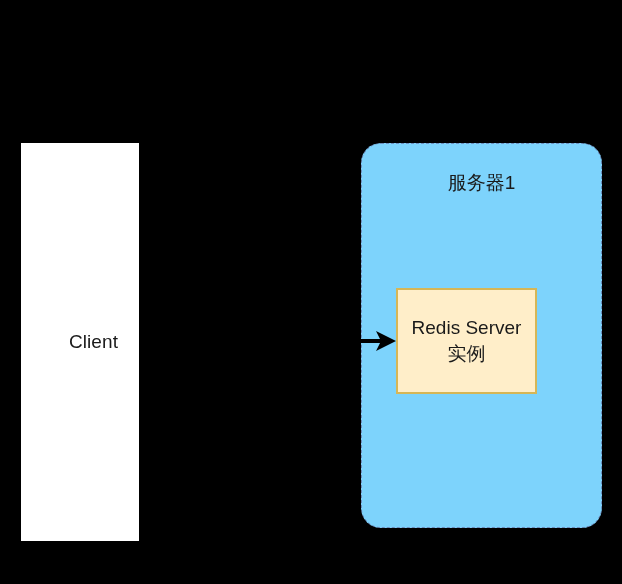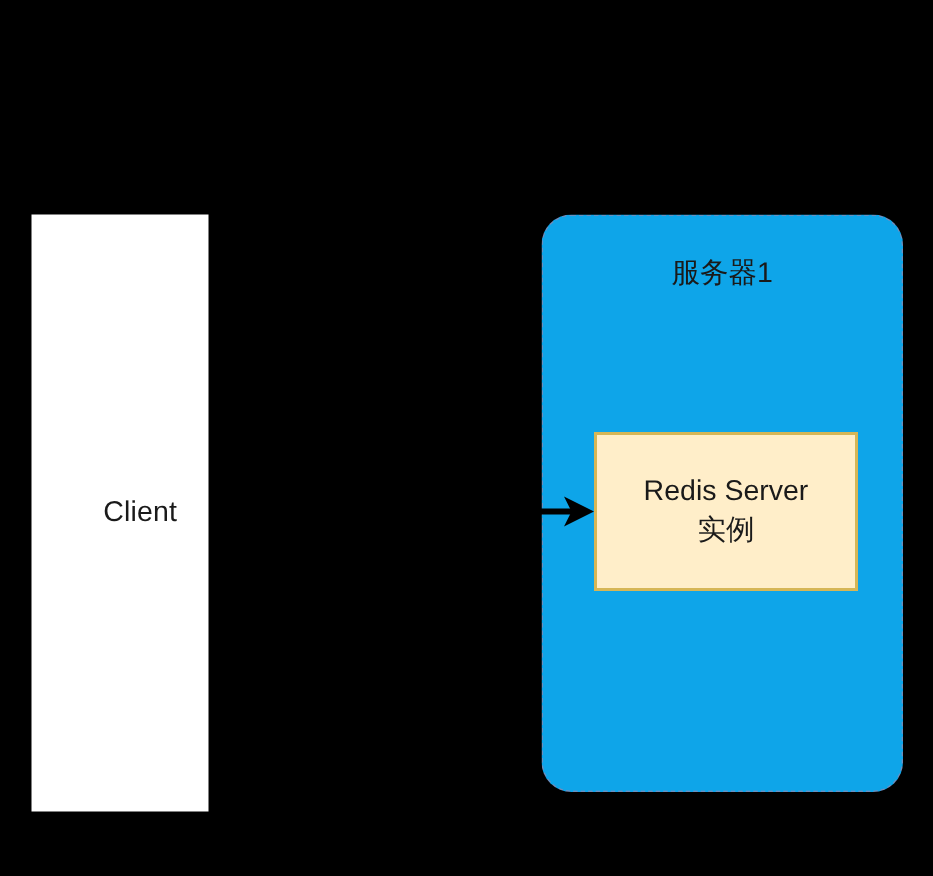--- a/index.html
+++ b/index.html
@@ -48,21 +48,21 @@
     margin-left: 27px;
   }
 
   
   .server-node {
     position: absolute;
     left: 361px;
     top: 143px;
     width: 241px;
     height: 385px;
-    background: #0ea5e9;
+    background: #7dd3fc;
     border: 1.5px dashed #6c8ebf;
     border-radius: 20px;
     box-sizing: border-box;
   }
   .server-title {
     position: absolute;
     left: 0;
     top: 28px;
     width: 100%;
     text-align: center;
@@ -70,21 +70,21 @@
     font-size: 19px;
     line-height: 1.2;
     white-space: nowrap;
   }
 
   
   .redis-node {
     position: absolute;
     left: 396px;
     top: 288px;
-    width: 176px;
+    width: 141px;
     height: 106px;
     background: #ffeec9;
     border: 2px solid #d6b656;
     box-sizing: border-box;
     display: flex;
     flex-direction: column;
     align-items: center;
     justify-content: center;
   }
   .redis-line {

